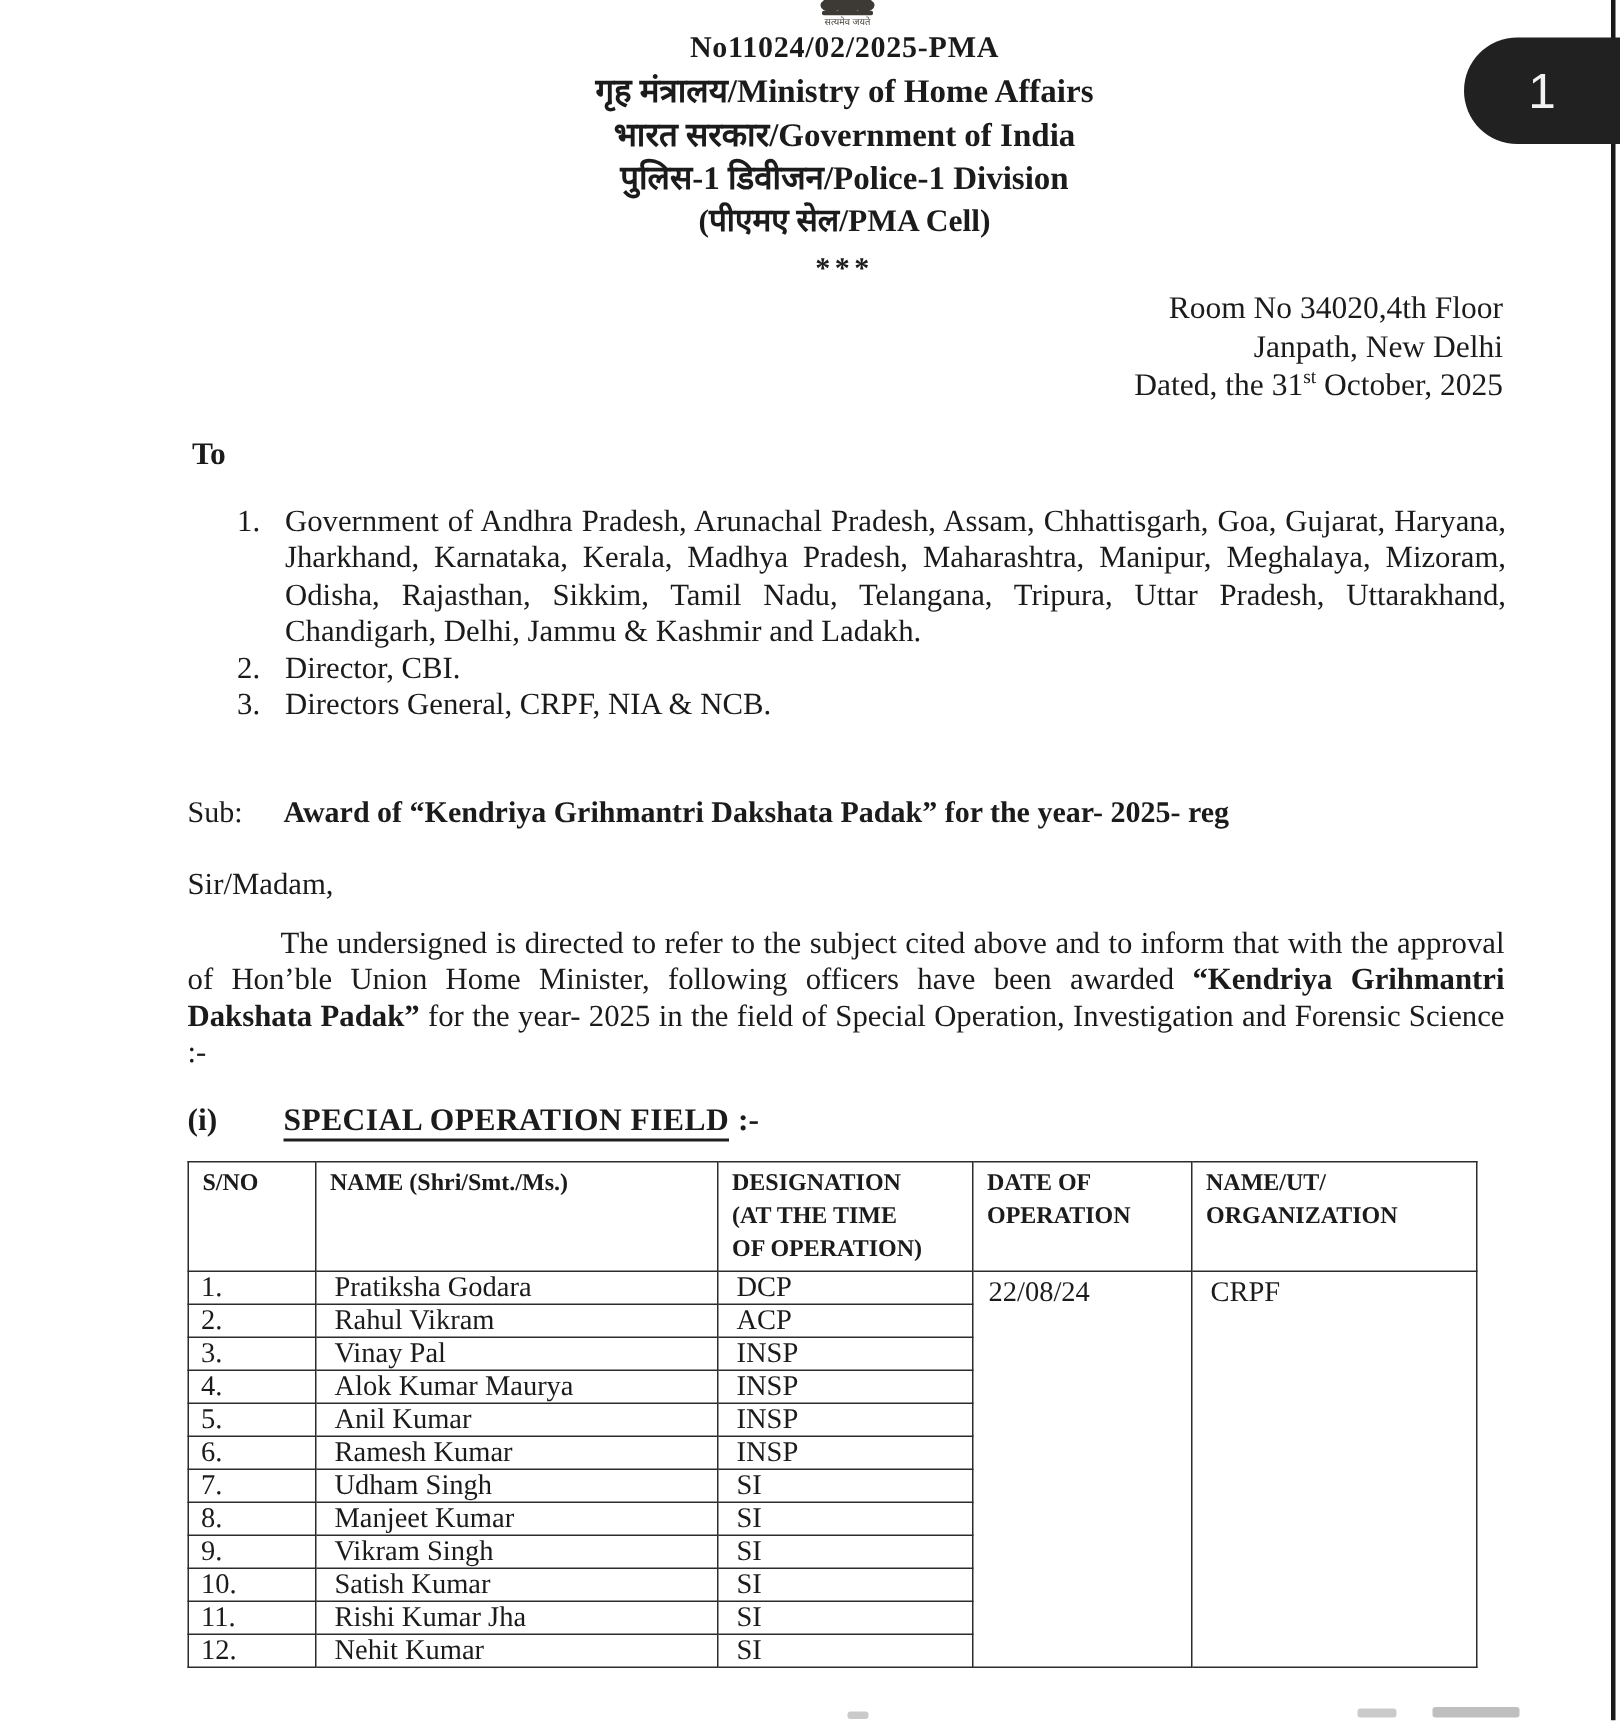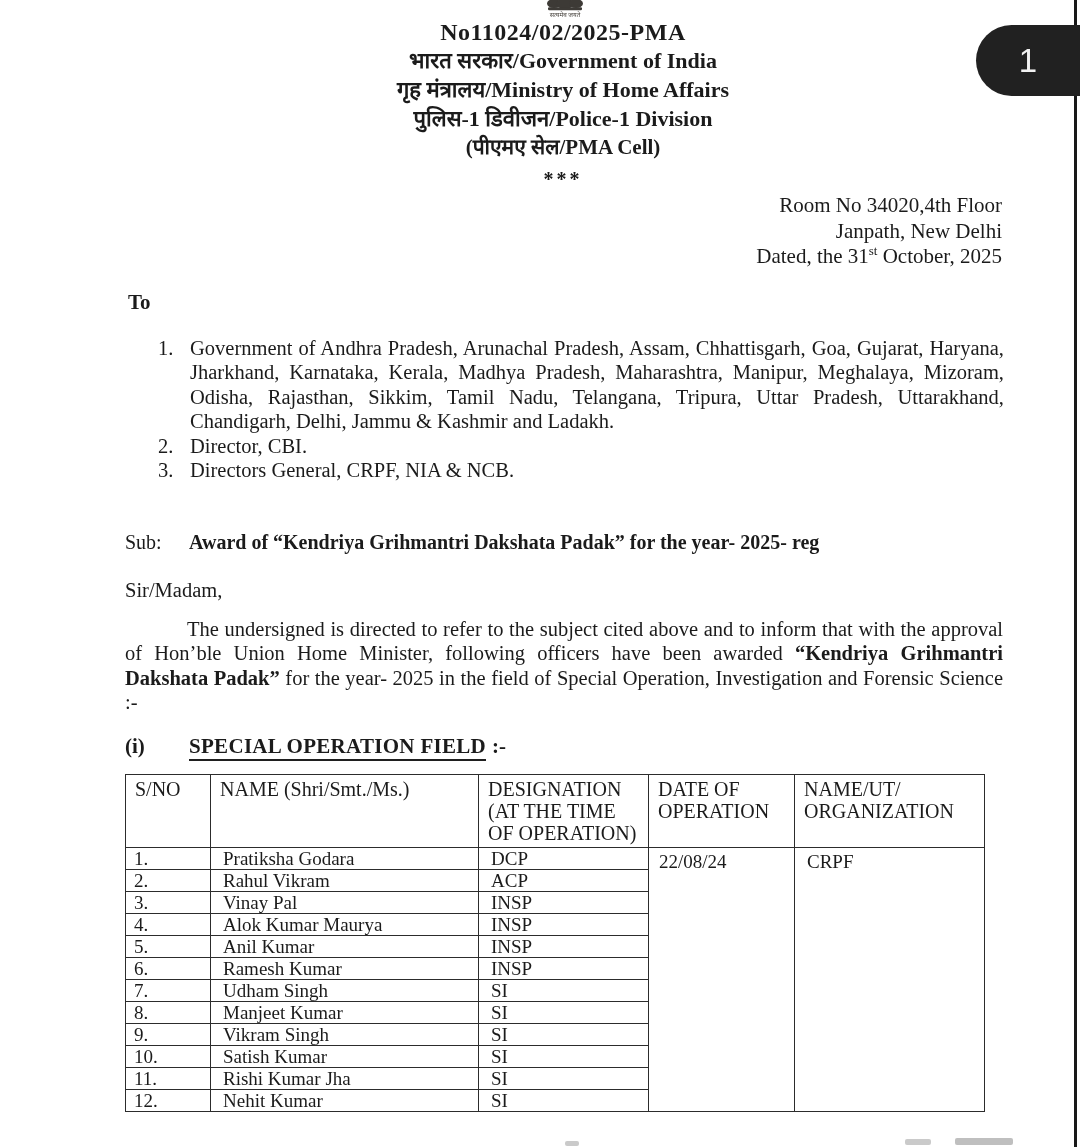--- a/index.html
+++ b/index.html
@@ -24,21 +24,21 @@
   }
 
   
   .emblem { left:545px; top:0; width:40px; text-align:center; }
   .emblem svg { display:block; margin:0 auto; }
   .emblem-motto { font-size:7px; color:#4a4640; letter-spacing:0; line-height:7px; margin-top:1px;
     transform:scale(0.9); white-space:nowrap; }
 
   
   .letterhead { left:126px; top:18px; width:874px; text-align:center; font-weight:bold; }
-  .lh-ref   { font-size:24px; line-height:28px; letter-spacing:0.5px;text-align:center; }
+  .lh-ref   { font-size:20px; line-height:28px; letter-spacing:0.5px;text-align:center; }
   .lh-line  { font-size:22px; line-height:29px; }
   .lh-line4 { font-size:21px; line-height:29px; }
   .lh-stars { font-size:20px; line-height:30px; letter-spacing:3px; margin-top:2px; }
 
   
   .address { left:560px; top:193px; width:442px; text-align:right;
     font-size:21px; line-height:25.5px; }
   .address sup { font-size:13px; vertical-align:super; line-height:0; }
 
   .to-label { left:128px; top:290px; font-size:21px;font-weight:bold; }
@@ -64,21 +64,21 @@
   .section-heading { left:125px; top:734px; font-size:21px; font-weight:bold; }
   .section-heading .idx { display:inline-block; width:64px; }
   .section-heading .ttl { border-bottom:2.5px solid #1f1f1f; padding-bottom:1px; letter-spacing:0.3px; }
   .section-heading .sfx { margin-left:6px; }
 
   
   .award-table { left:125px; top:774px; }
   table { border-collapse:collapse; table-layout:fixed; width:859px; background:transparent; }
   th,td { border:1.6px solid #2c2c2c; }
   th {
-    font-size:20px; font-weight:normal; text-align:left; vertical-align:top;
+    font-size:16px; font-weight:bold; text-align:left; vertical-align:top;
     padding:3px 4px 3px 9px; line-height:22px; white-space:pre-line;
   }
   td { font-size:19px; height:22px; padding:0 4px 0 12px; line-height:21px;
     overflow:hidden; white-space:nowrap; }
   td.c-sno { padding-left:8px; }
   td.merged { vertical-align:top; padding-top:3px; }
   td.c-date { padding-left:10px; }
 
   
   .artifact { background:#8a8a8a; opacity:0.45; border-radius:2px; }
@@ -104,22 +104,22 @@
         <ellipse cx="30" cy="3.5" rx="7" ry="4.5"></ellipse>
         <rect x="2" y="7.2" width="34" height="3" rx="1.2"></rect>
       </g>
     </svg>
   </span>
   <div class="emblem-motto">सत्यमेव जयते</div>
 </div>
 
 <div class="abs letterhead">
   <div class="lh-ref">No11024/02/2025-PMA</div>
+  <div class="lh-line">गृह मंत्रालय/Ministry of Home Affairs</div>
   <div class="lh-line">भारत सरकार/Government of India</div>
-  <div class="lh-line">गृह मंत्रालय/Ministry of Home Affairs</div>
   <div class="lh-line">पुलिस-1 डिवीजन/Police-1 Division</div>
   <div class="lh-line4">(पीएमए सेल/PMA Cell)</div>
   <div class="lh-stars">***</div>
 </div>
 
 <div class="abs address">
   <div>Room No 34020,4th Floor</div>
   <div>Janpath, New Delhi</div>
   <div><span>Dated, the 31</span><sup>st</sup><span> October, 2025</span></div>
 </div>

